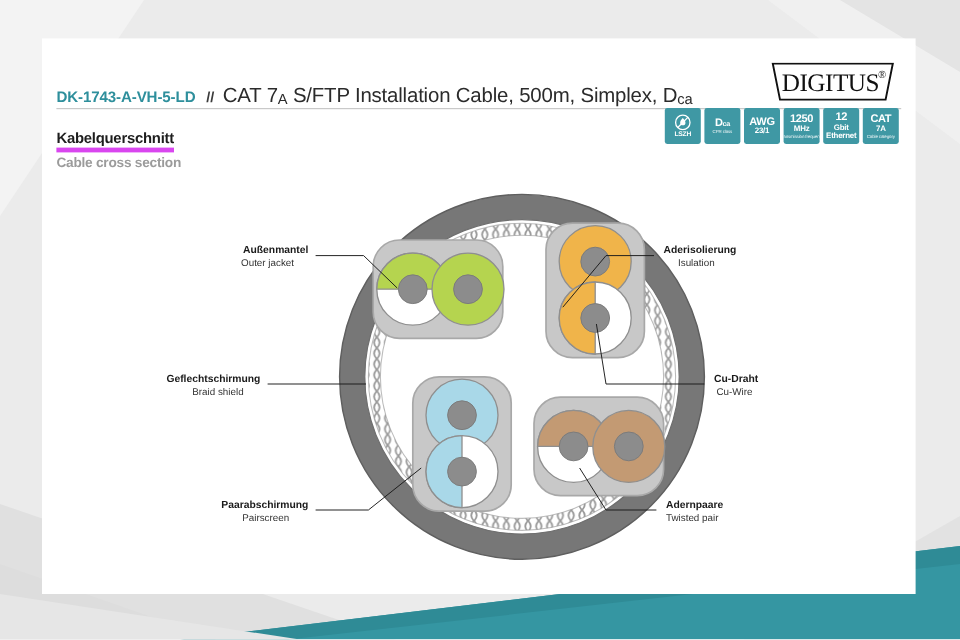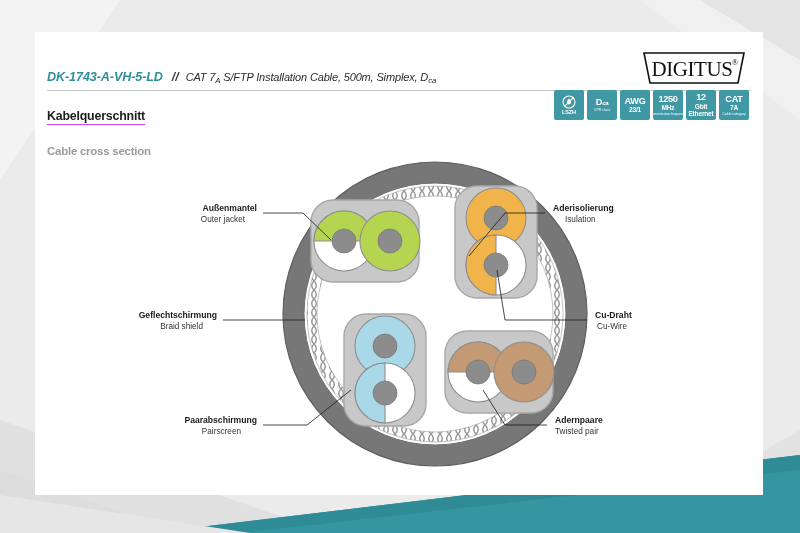--- a/index.html
+++ b/index.html
@@ -29,37 +29,36 @@
   
   .head-row {
     position: absolute;
     left: 12px; top: 38px;
     width: 520px;
   }
   .head-line {
     display: flex; align-items: baseline;
     white-space: nowrap;
     font-size: 12.3px;
-    font-style: italic;
   }
   .sku {
     color: #2e8f9c;
     font-weight: bold;
     font-size: 12.6px;
     letter-spacing: -0.1px;
   }
   .slashes {
     color: #3c3c3c;
     font-weight: bold;
     margin: 0 7px 0 9px;
     font-size: 12.2px;
   }
   .desc {
     color: #2b2b2b;
-    font-size: 11px;
+    font-size: 17px;
     letter-spacing: -0.15px;
   }
   .desc sub, .sub-small {
     font-size: 0.72em;
     vertical-align: baseline;
     position: relative;
     top: 1.5px;
   }
   .head-rule {
     position: absolute;
@@ -72,25 +71,25 @@
   .sec-title {
     position: absolute;
     left: 12px; top: 74px;
   }
   .sec-de {
     font-size: 12.4px;
     font-weight: bold;
     color: #1d1d1d;
     letter-spacing: -0.2px;
     padding-bottom: 1px;
-    border-bottom: 1px solid #d946ef;
+    border-bottom: 4px solid #d946ef;
     display: inline-block;
   }
   .sec-en {
-    margin-top: 20px;
+    margin-top: 3px;
     font-size: 11.4px;
     font-weight: bold;
     color: #9b9b9b;
     letter-spacing: -0.2px;
   }
 
   
   .logo-wrap {
     position: absolute;
     right: 17px; top: 20px;

